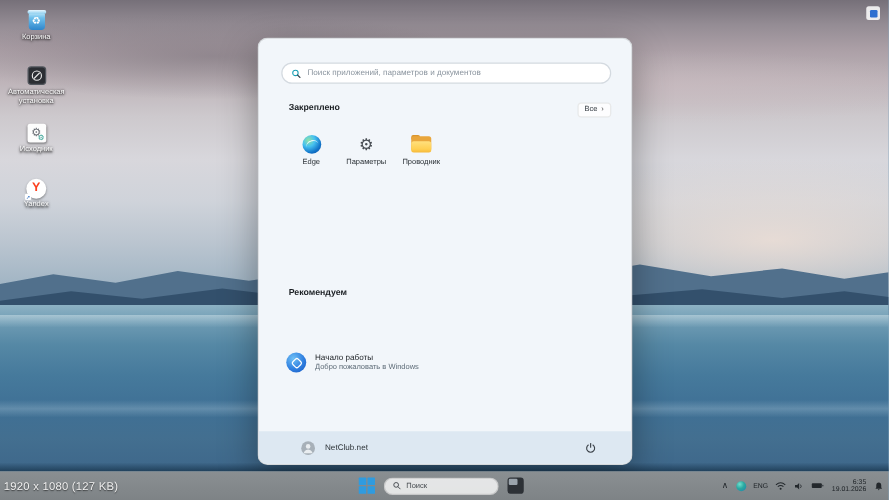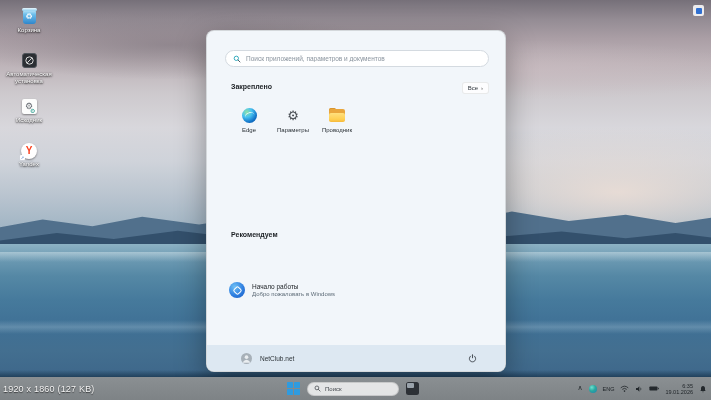--- a/index.html
+++ b/index.html
@@ -312,13 +312,13 @@
     </div>
     <span class="tray-ico bell">
       <svg width="8" height="8" viewBox="0 0 24 24">
         <path d="M12 3 C8 3 6 6 6 10 L6 15 L4 18 L20 18 L18 15 L18 10 C18 6 16 3 12 3 Z" fill="#23282c"></path>
         <circle cx="12" cy="20" r="1.6" fill="#23282c"></circle>
       </svg>
     </span>
   </div>
 </div>
 
-<div class="caption">1920 x 1860 (127 KB)</div>
+<div class="caption">1920 x 1080 (127 KB)</div>
 
 </body></html>

